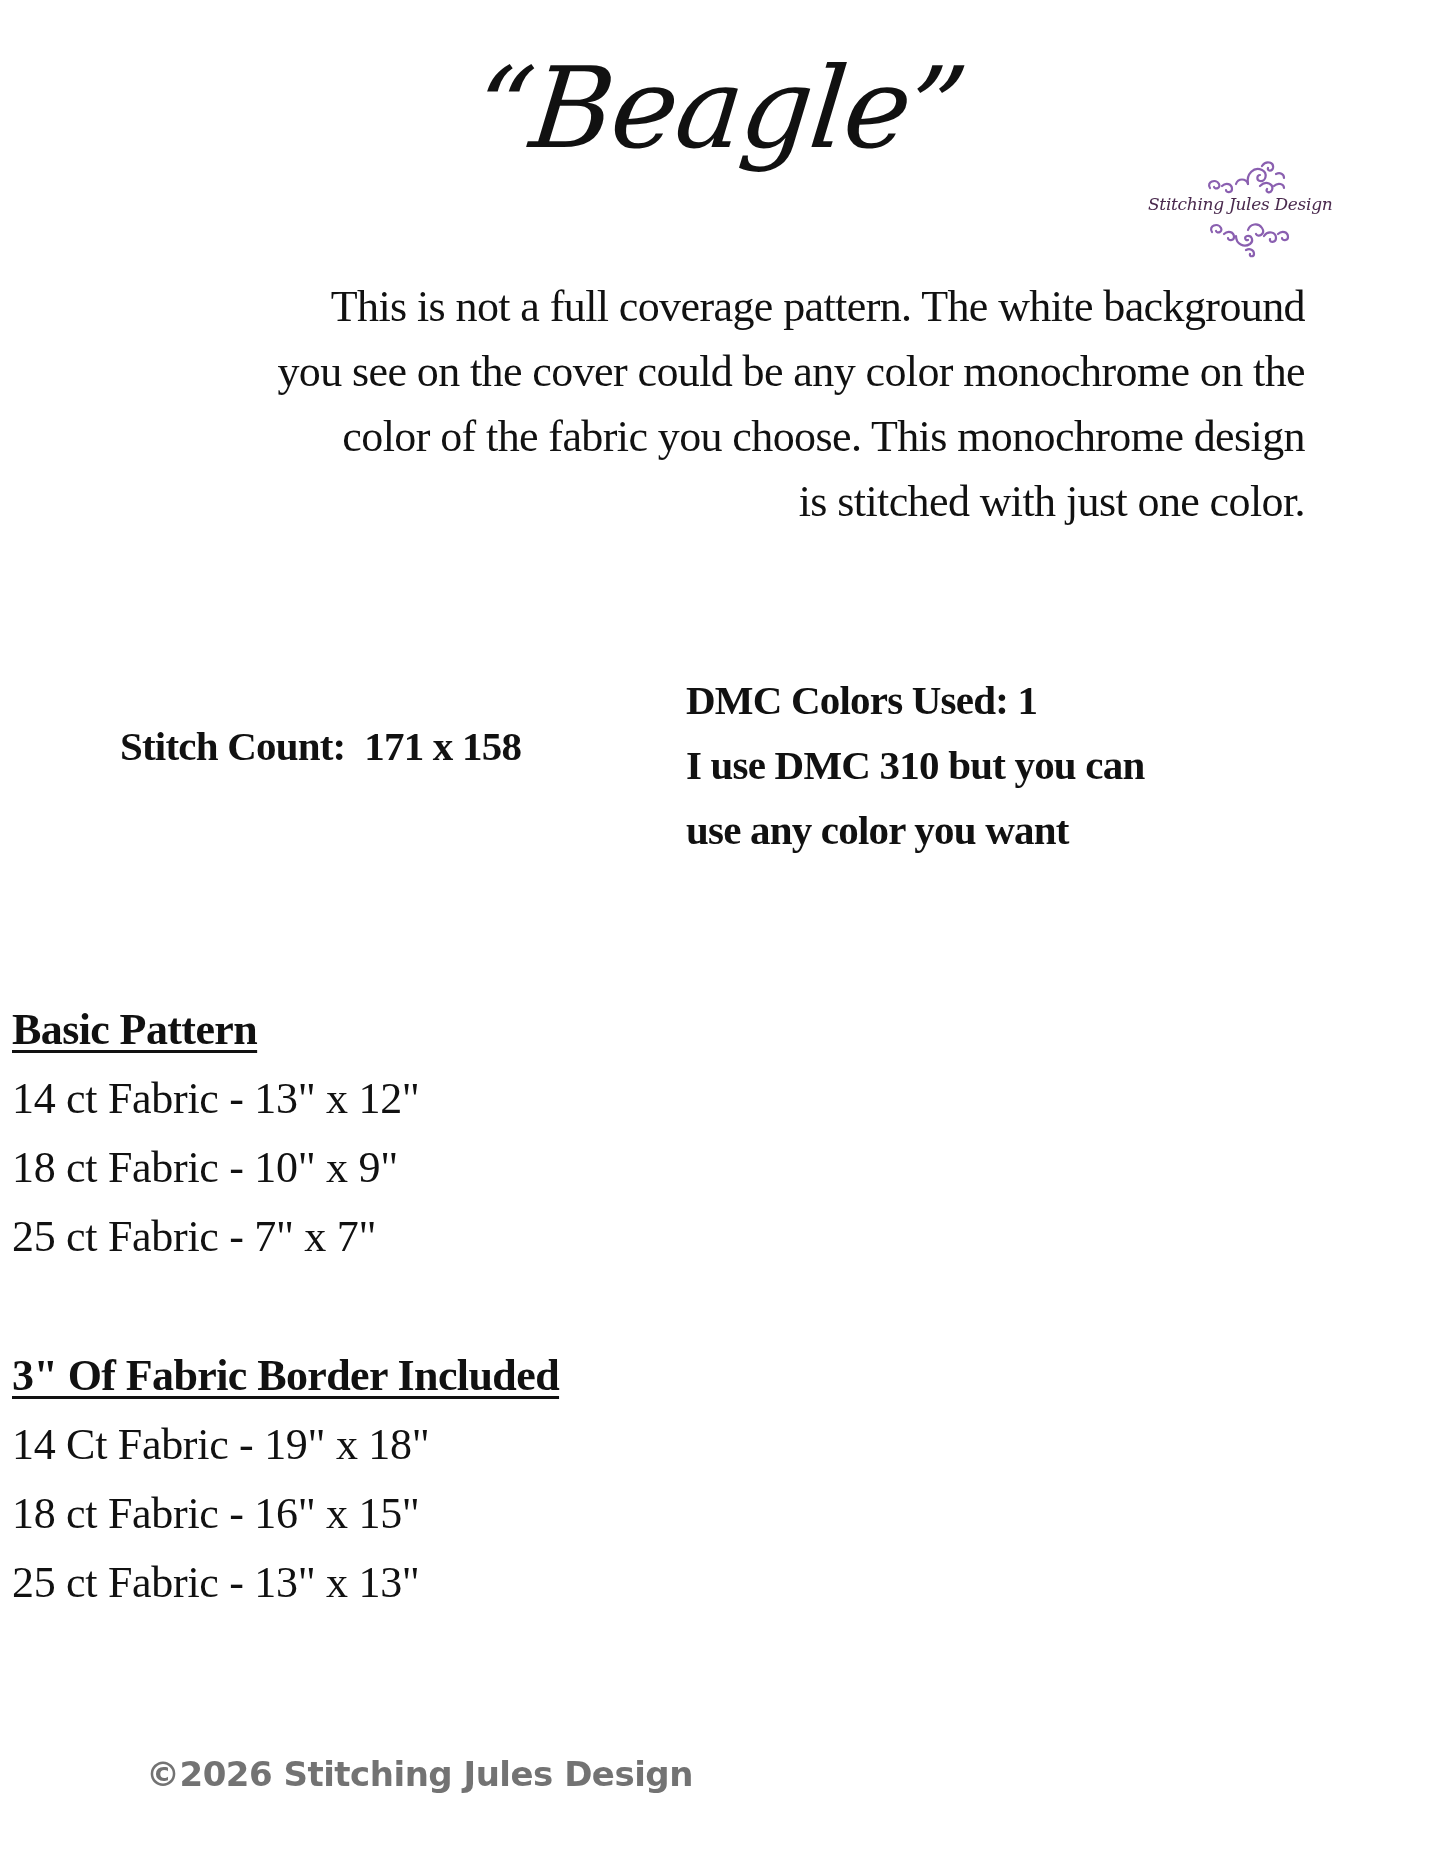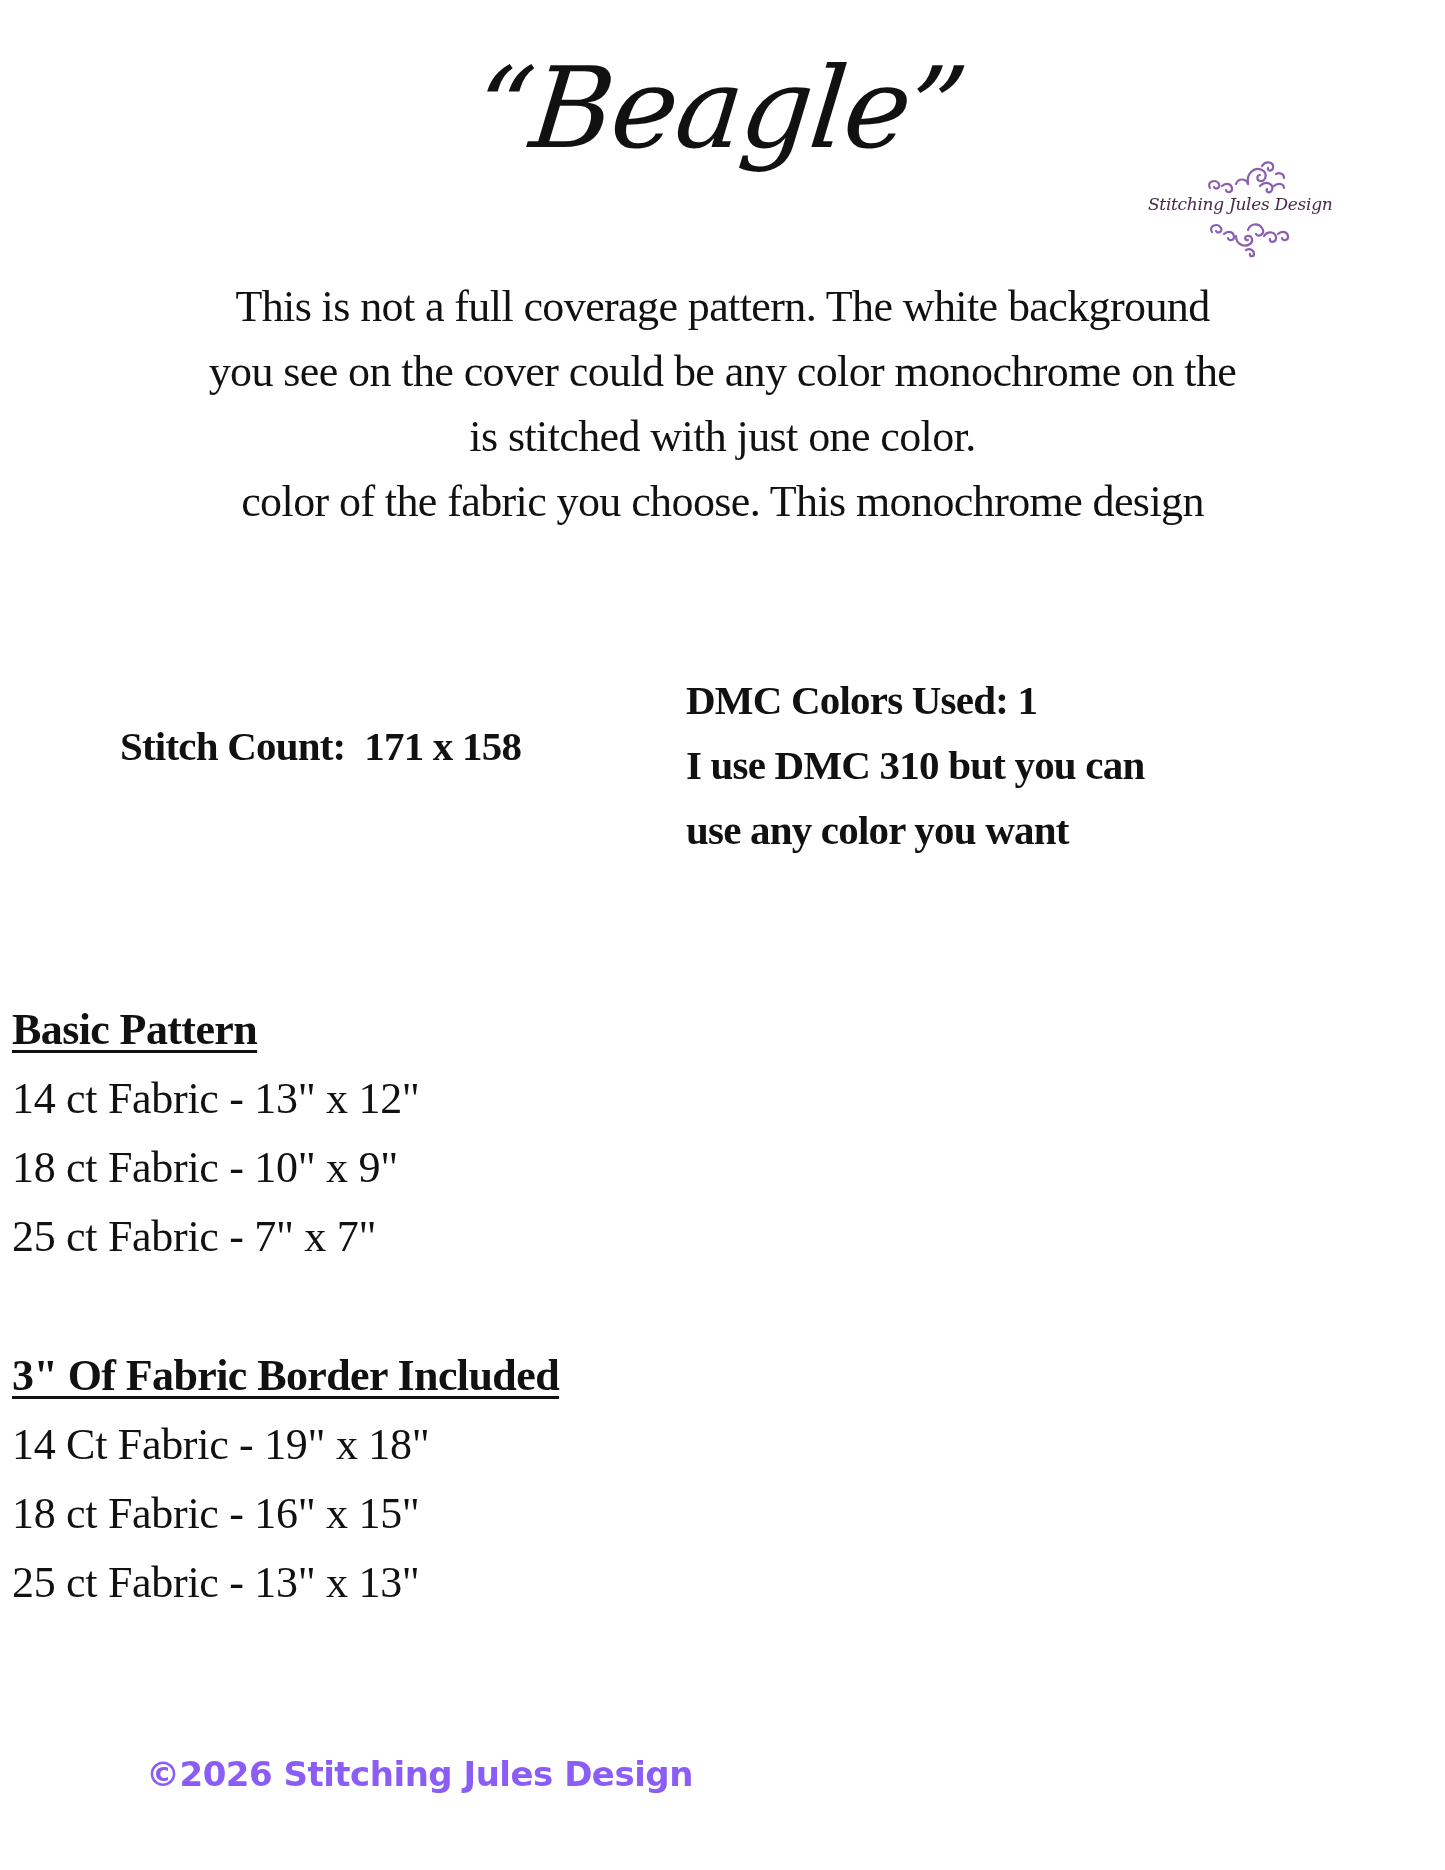--- a/index.html
+++ b/index.html
@@ -48,21 +48,21 @@
       font-style: italic;
       font-size: 17px;
       color: #4a2a4e;
       letter-spacing: -0.3px;
     }
     .intro {
       position: absolute;
       left: 140px;
       top: 274px;
       width: 1165px;
-      text-align: center;
+      text-align: right;
       font-size: 44px;
       line-height: 65px;
       letter-spacing: -0.6px;
     }
     .stitch-count {
       position: absolute;
       left: 120px;
       top: 684px;
       font-size: 41px;
       font-weight: bold;
@@ -104,21 +104,21 @@
     .border { top: 1342px; }
     .copyright {
       position: absolute;
       left: 146px;
       top: 1752px;
       font-family: "DejaVu Sans", sans-serif;
       font-weight: bold;
       font-size: 34px;
       line-height: 44px;
       letter-spacing: -0.5px;
-      color: #8b5cf6;
+      color: #737373;
     }
   </style>
 </head>
 <body>
 
 <div class="title">“Beagle”</div>
 
 <div class="logo">
   <svg width="214" height="106" viewBox="0 0 214 106">
     <g fill="none" stroke="#8a5fb0" stroke-width="2.2" stroke-linecap="round">
@@ -140,22 +140,22 @@
       <path d="M130 78 c4 -4 10 -2 10 3 c0 4 -6 4 -6 1"></path>
       <path d="M98 94 c4 -2 8 0 8 4 c0 3 -5 3 -4 0"></path>
     </g>
   </svg>
   <div class="logo-text">Stitching Jules Design</div>
 </div>
 
 <div class="intro">
   <div>This is not a full coverage pattern. The white background</div>
   <div>you see on the cover could be any color monochrome on the</div>
+  <div>color of the fabric you choose. This monochrome design</div>
   <div>is stitched with just one color.</div>
-  <div>color of the fabric you choose. This monochrome design</div>
 </div>
 
 <div class="stitch-count">
   <span>Stitch Count:</span>&nbsp;
   <span>171 x 158</span>
 </div>
 
 <div class="dmc">
   <div>DMC Colors Used: 1</div>
   <div>I use DMC 310 but you can</div>

